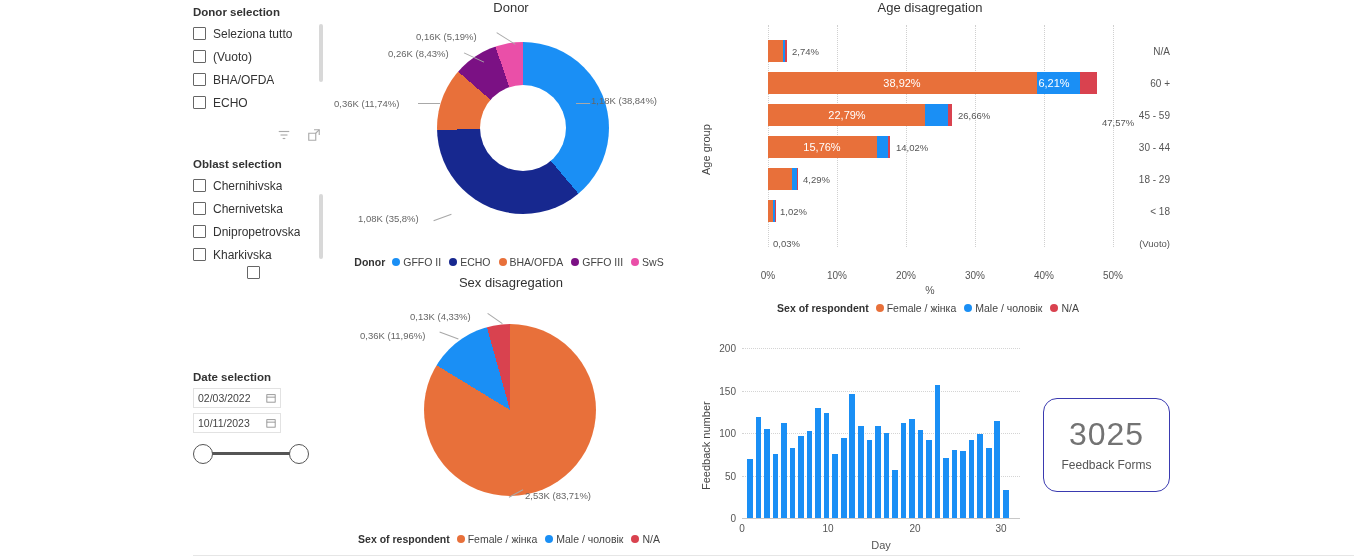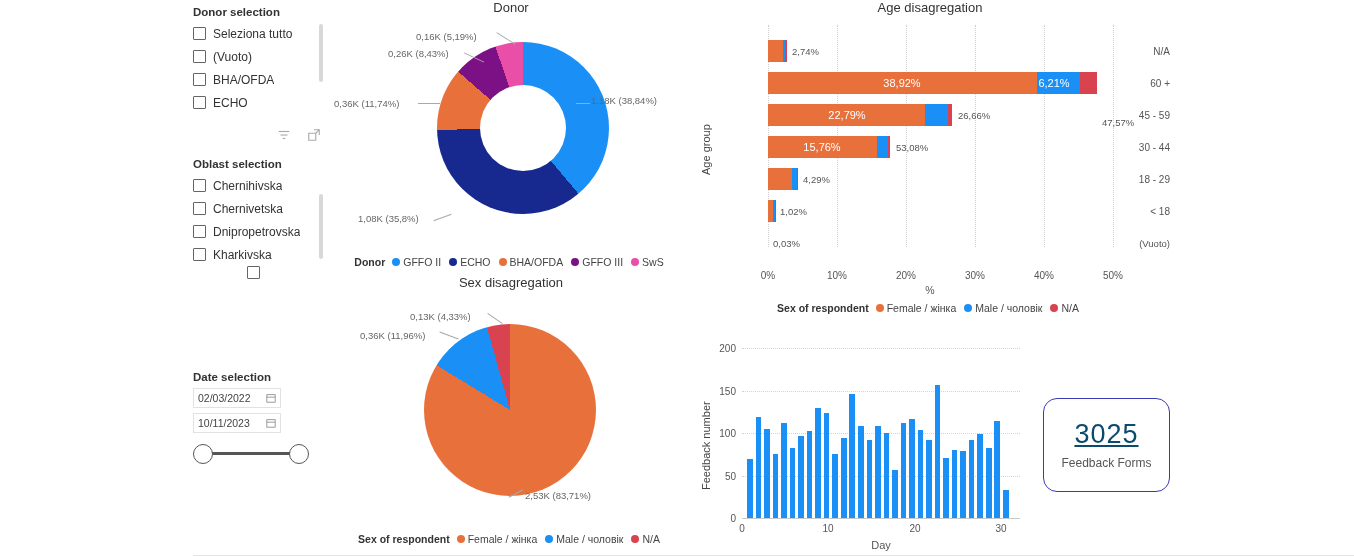--- a/index.html
+++ b/index.html
@@ -80,21 +80,21 @@
   }
   
   .gridh{position:absolute;border-top:1px dotted #d4d4d4;}
   .fbar{position:absolute;bottom:0;background:#1a8ff5;}
   .ytick{position:absolute;font-size:10px;color:#555;transform:translate(-100%,-50%);}
   
   #kpi{
     width:125px;height:92px;border:1.6px solid #3a3ab0;border-radius:14px;background:#fff;
     display:flex;flex-direction:column;align-items:center;justify-content:center;
   }
-  #kpi .big{font-size:27px;color:#0c4a6e;line-height:1;letter-spacing:1px;text-decoration:underline;}
+  #kpi .big{font-size:32px;color:#737373;line-height:1;letter-spacing:1px;}
   #kpi .sub{font-size:12px;color:#555;margin-top:8px;}
   .bottom-edge{position:absolute;left:193px;right:0;bottom:0;height:1px;background:#e6e6e6;}
 </style>
 </head>
 <body>
 
 <div class="abs" id="sidebar">
 
   <div class="abs" style="left:0;top:6px;width:128px;">
     <div class="slicer-header">Donor selection</div>
@@ -312,21 +312,21 @@
     <div class="age-inlabel" style="left:157px;top:115px;">22,79%</div>
     <div class="age-total" style="left:268px;top:115px;">26,66%</div>
 
     <div class="age-cat" style="top:147px;width:68px;">30 - 44</div>
     <div class="age-bar" style="left:78px;top:147px;width:122.1px;">
       <div class="age-seg" style="width:89.19%;background:#e8703a;"></div>
       <div class="age-seg" style="width:8.77%;background:#1a8ff5;"></div>
       <div class="age-seg" style="width:2.04%;background:#d9424f;"></div>
     </div>
     <div class="age-inlabel" style="left:132px;top:147px;">15,76%</div>
-    <div class="age-total" style="left:206px;top:147px;">53,08%</div>
+    <div class="age-total" style="left:206px;top:147px;">14,02%</div>
 
     <div class="age-cat" style="top:179px;width:68px;">18 - 29</div>
     <div class="age-bar" style="left:78px;top:179px;width:29.6px;">
       <div class="age-seg" style="width:82.1%;background:#e8703a;"></div>
       <div class="age-seg" style="width:16.5%;background:#1a8ff5;"></div>
       <div class="age-seg" style="width:1.4%;background:#d9424f;"></div>
     </div>
     <div class="age-total" style="left:113px;top:179px;">4,29%</div>
 
     <div class="age-cat" style="top:211px;width:68px;">&lt; 18</div>

